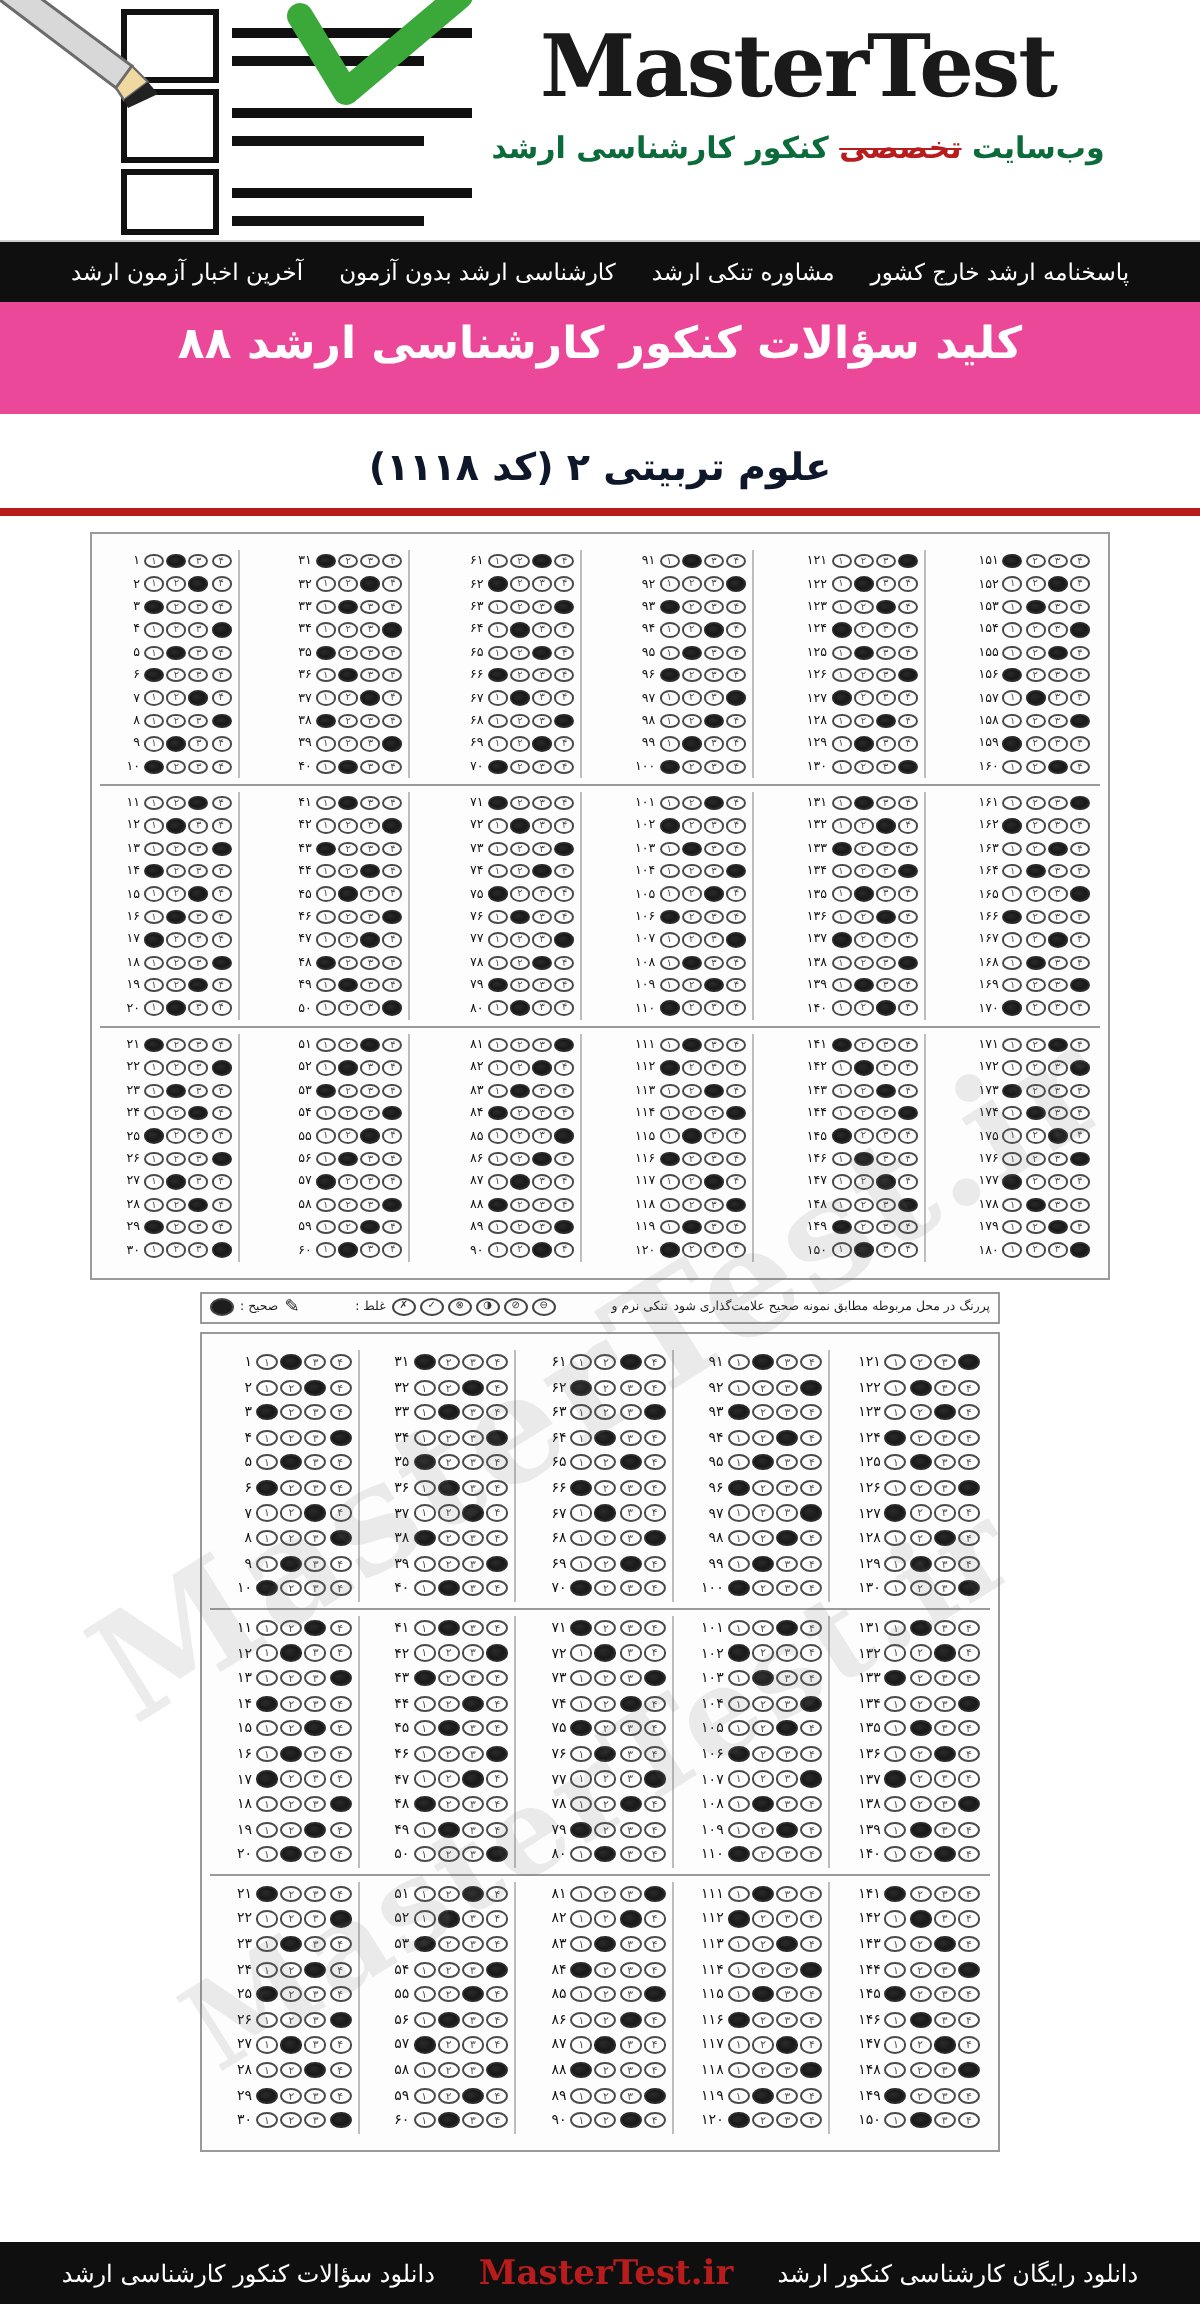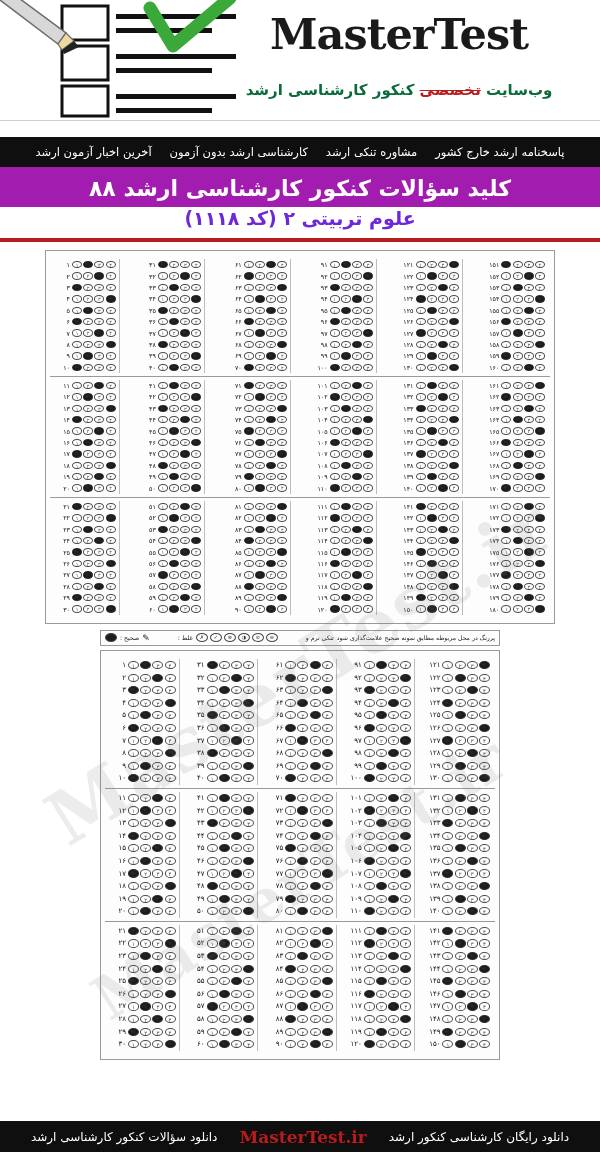--- a/index.html
+++ b/index.html
@@ -49,21 +49,21 @@
   .brand-title {
     font-family: "DejaVu Serif", serif;
     font-size: 43px;
     font-weight: bold;
     color: #1a1a1a;
     letter-spacing: -1px;
     line-height: 1.15;
     direction: ltr;
   }
   .brand-sub {
-    margin-top: 22px;
+    margin-top: 6px;
     font-size: 15px;
     font-weight: bold;
     color: #0b6b3a;
     direction: rtl;
   }
   .brand-sub .red {
     color: #b81c1c;
     text-decoration: line-through;
     text-decoration-color: #b81c1c;
   }
@@ -75,45 +75,44 @@
     color: #ffffff;
     display: flex;
     flex-direction: row-reverse;
     align-items: center;
     justify-content: center;
     gap: 18px;
     direction: rtl;
     font-size: 11.5px;
     padding: 0 8px;
     box-sizing: border-box;
-    margin-top: 16px;
   }
   .navbar .nav-item {
     white-space: nowrap;
     color: #ffffff;
     cursor: pointer;
   }
 
   
   .title-red {
-    background: #a21caf;
+    background: #ec4899;
     color: #ffffff;
     text-align: center;
     font-size: 22px;
     font-weight: bold;
-    padding: 9px 0 6px;
+    padding: 9px 0 22px;
     direction: rtl;
   }
   .title-white {
     background: #ffffff;
-    color: #6d28d9;
+    color: #0f172a;
     text-align: center;
     font-size: 19px;
     font-weight: bold;
-    padding: 0 0 9px;
+    padding: 16px 0 9px;
     direction: rtl;
     border-bottom: 4px solid #b81c1c;
   }
 
   
   .sheet-area {
     position: relative;
     background: #ffffff;
     padding: 8px 0 4px;
     height: 860px;

